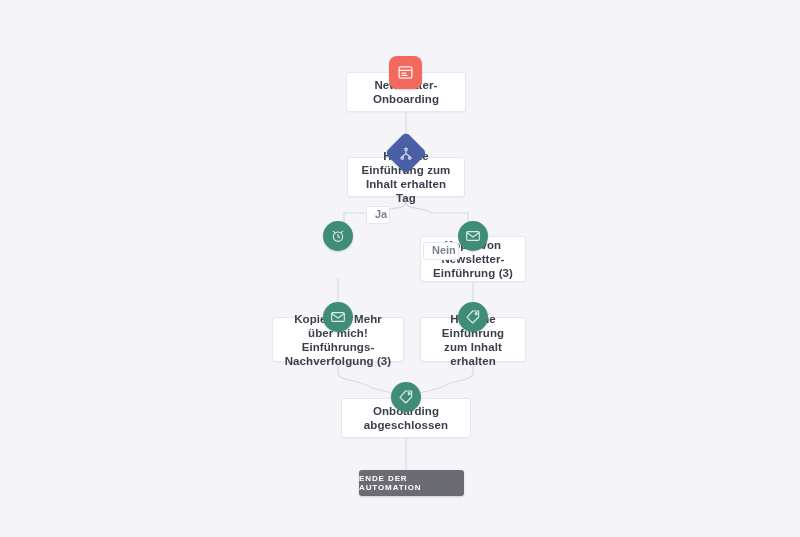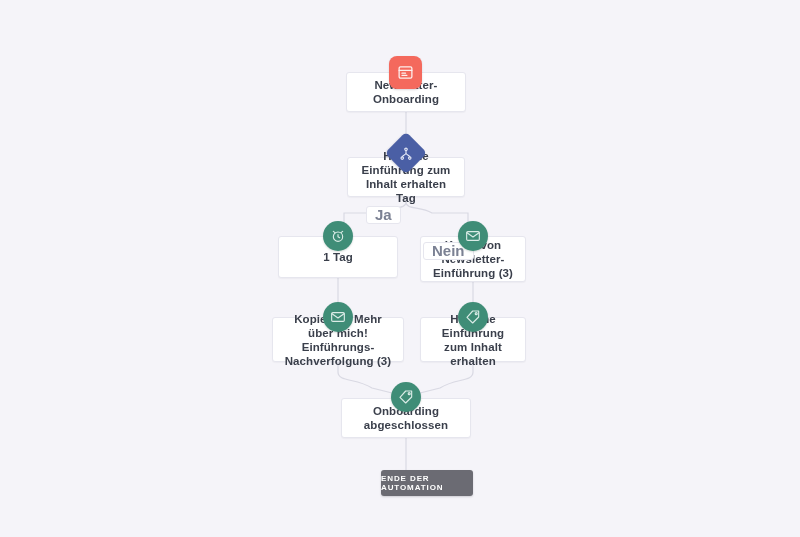--- a/index.html
+++ b/index.html
@@ -84,22 +84,22 @@
     align-items: center;
     justify-content: center;
   }
 
   
   .branch-chip {
     position: absolute;
     background: #ffffff;
     border: 1px solid #e6e6ee;
     border-radius: 3px;
-    padding: 2px 8px 3px 8px;
-    font-size: 15px;
+    padding: 2px 2px 3px 8px;
+    font-size: 11px;
     font-weight: 600;
     color: #7b8193;
     z-index: 4;
     line-height: 11px;
   }
 
   
   .end-button {
     position: absolute;
     background: #6b6b73;
@@ -171,23 +171,20 @@
   <div class="branch-chip" style="left:423px; top:206px;margin-top:36px;">Nein</div>
 
   <div class="badge badge-circle" style="left:323px; top:221px;">
     <svg width="16" height="16" viewBox="0 0 24 24" fill="none" stroke="#dbece7" stroke-width="1.7" stroke-linecap="round" stroke-linejoin="round">
       <circle cx="12" cy="13" r="7"></circle>
       <path d="M12 10 L12 13 L14.5 14.5"></path>
       <path d="M5 5 L7.5 7"></path>
       <path d="M19 5 L16.5 7"></path>
     </svg>
   </div>
-  <div class="node" style="left:278px; top:236px; width:120px; height:42px;">
-    <span class="node-label">1 Tag</span>
-  </div>
 
   <div class="badge badge-circle" style="left:458px; top:221px;">
     <svg width="16" height="16" viewBox="0 0 24 24" fill="none" stroke="#dbece7" stroke-width="1.7" stroke-linecap="round" stroke-linejoin="round">
       <rect x="2.5" y="5.5" width="19" height="13" rx="1.8"></rect>
       <path d="M3 7 L12 13.5 L21 7"></path>
     </svg>
   </div>
   <div class="node" style="left:420px; top:236px; width:106px; height:46px;">
     <span class="node-label">Kopie von Newsletter-Einführung (3)</span>
   </div>
@@ -215,15 +212,15 @@
   <div class="badge badge-circle" style="left:391px; top:382px;">
     <svg width="16" height="16" viewBox="0 0 24 24" fill="none" stroke="#dbece7" stroke-width="1.7" stroke-linecap="round" stroke-linejoin="round">
       <path d="M11.5 3 L20.5 3 L20.5 12 L11.5 21 L3 12.5 Z"></path>
       <circle cx="16.8" cy="7" r="1.5"></circle>
     </svg>
   </div>
   <div class="node" style="left:341px; top:398px; width:130px; height:40px;">
     <span class="node-label">Onboarding abgeschlossen</span>
   </div>
 
-  <div class="end-button" style="left:381px; top:470px; width:92px; height:26px;">ENDE DER AUTOMATION</div>
+  <div class="end-button" style="left:359px; top:470px; width:105px; height:26px;">ENDE DER AUTOMATION</div>
 
 </div>
 
 </body></html>

